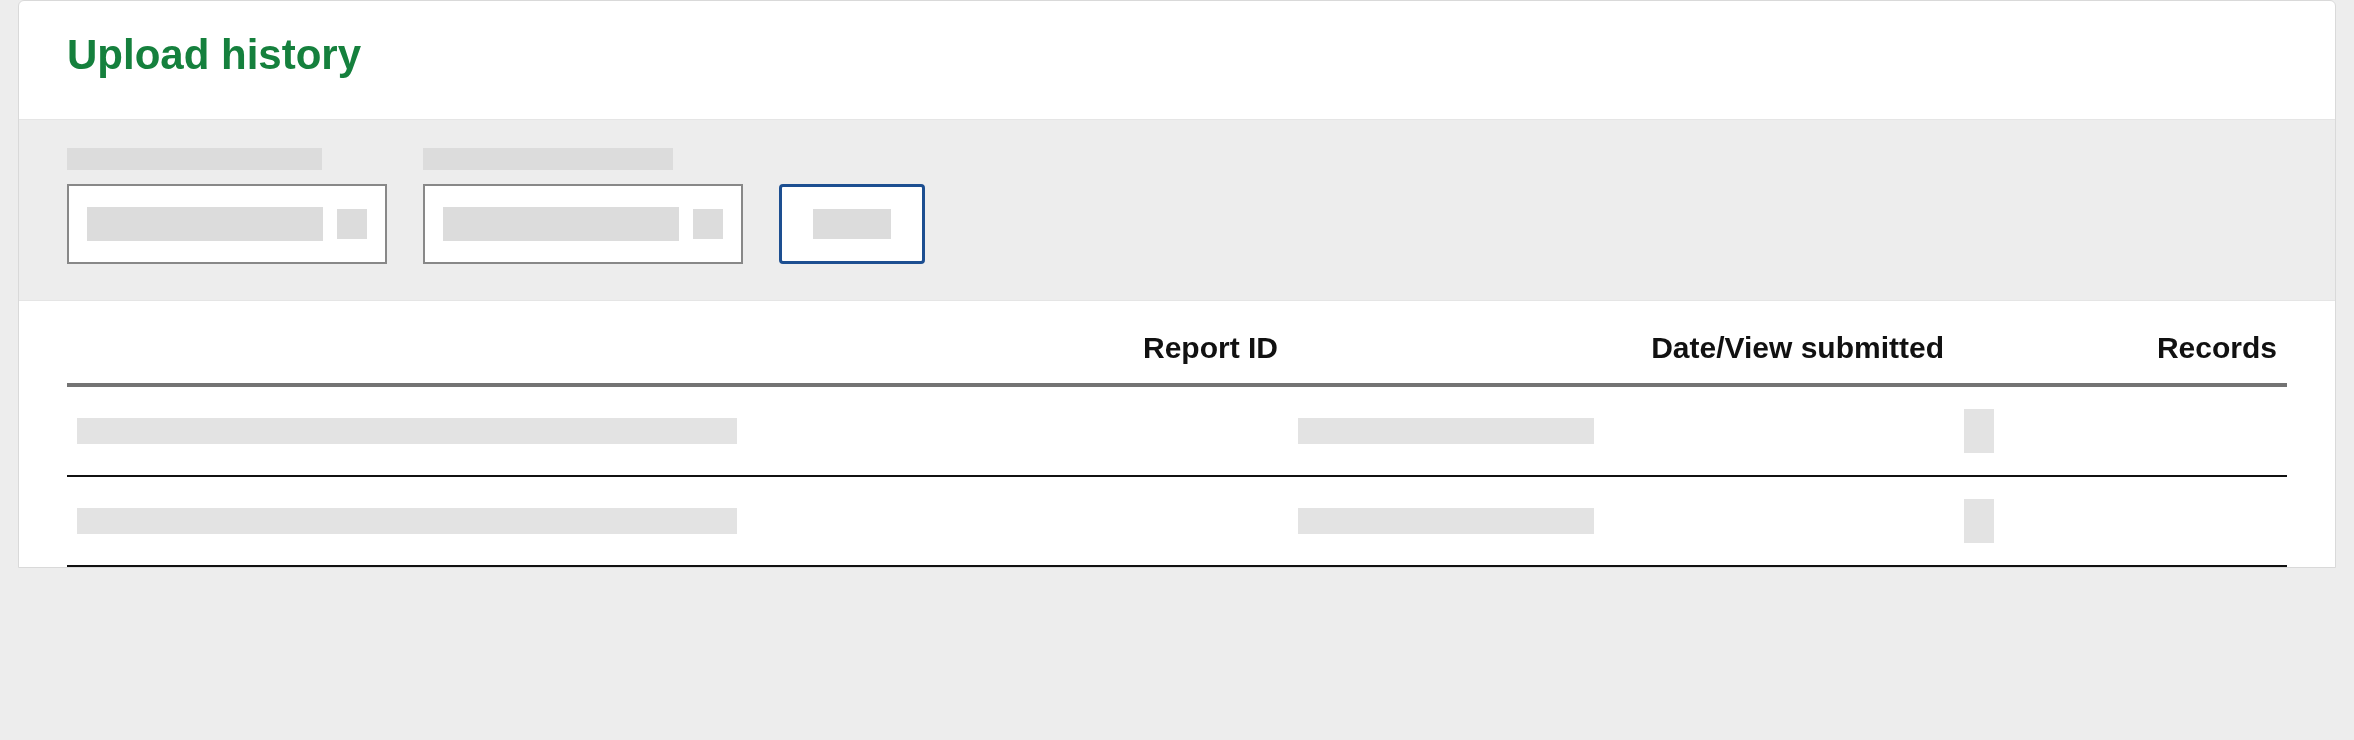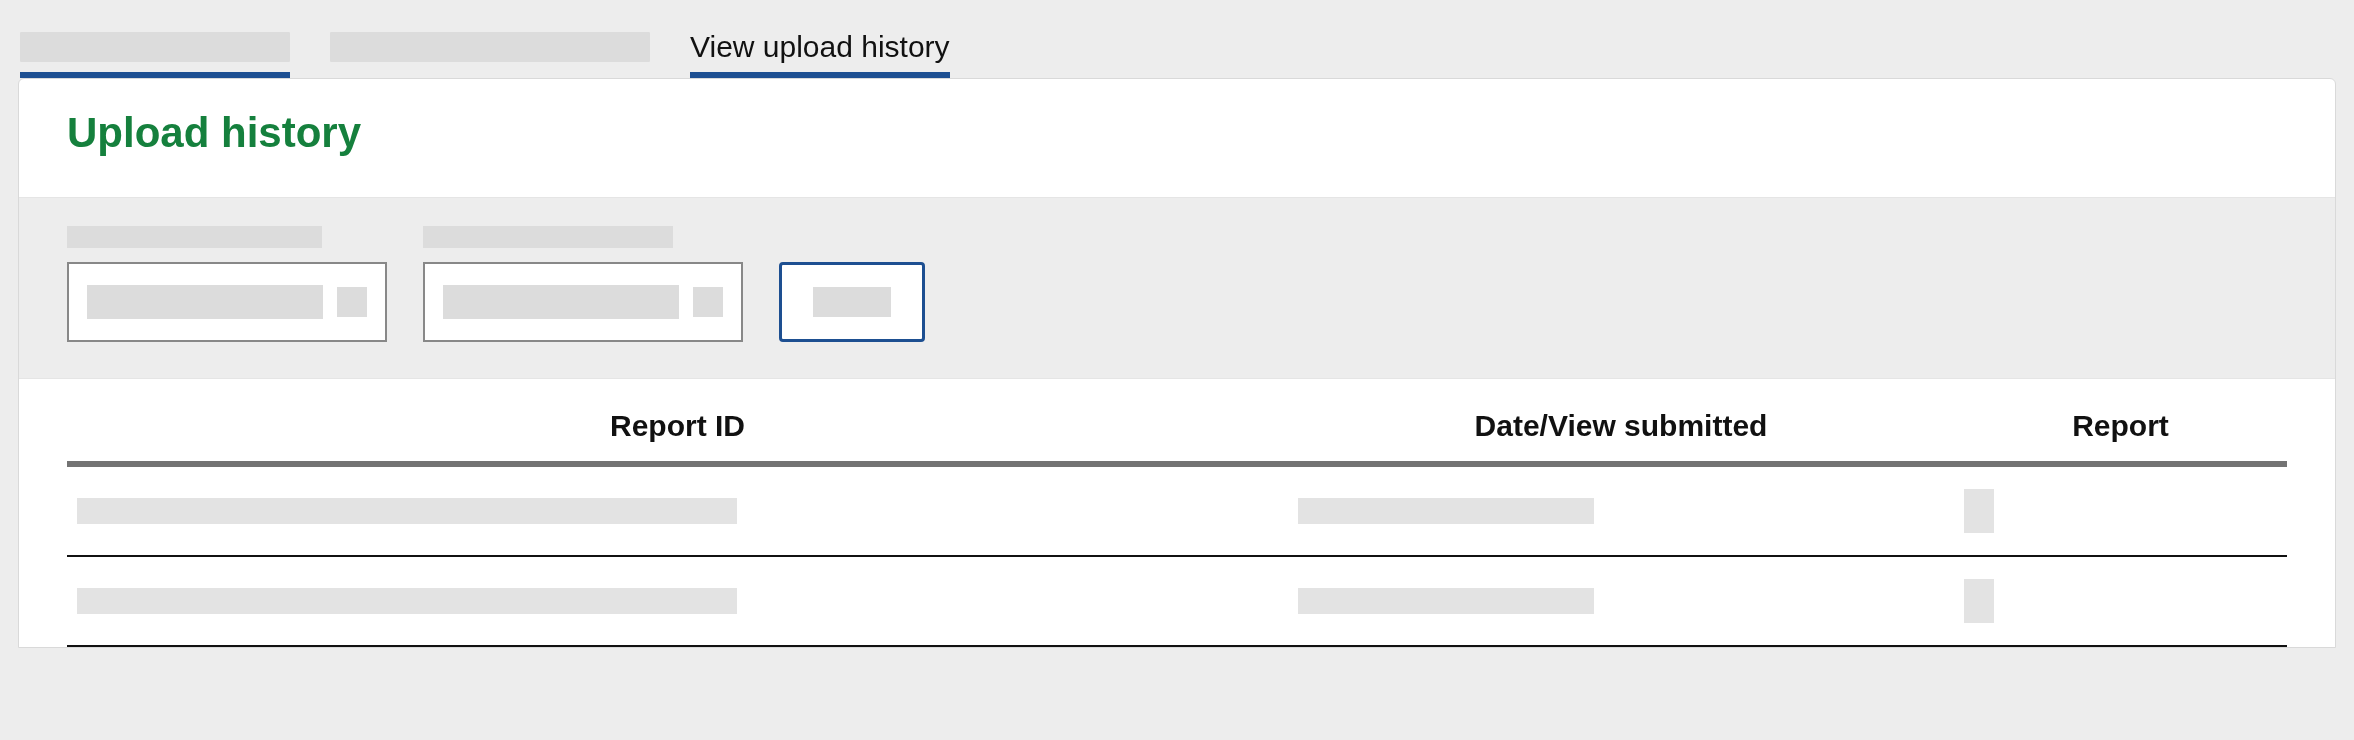--- a/index.html
+++ b/index.html
@@ -134,26 +134,26 @@
     }
     
     .table-wrap {
       padding: 0 48px;
     }
     table {
       width: 100%;
       border-collapse: collapse;
     }
     thead th {
-      text-align: center;
+      text-align: right;
       font-size: 30px;
       font-weight: 700;
       color: #111;
       padding: 30px 10px 18px 10px;
-      border-bottom: 6px solid #737373;
+      border-bottom: 4px solid #737373;
     }
     tbody td {
       padding: 22px 10px;
       border-bottom: 2px solid #111;
       vertical-align: middle;
     }
     .cell-skel {
       height: 26px;
       background: #e3e3e3;
     }
@@ -162,25 +162,20 @@
     .cell-skel.w-rec { width: 30px; height: 44px; }
     .col-id { width: 55%; }
     .col-date { width: 30%; }
     .col-rec { width: 15%; }
   </style>
 </head>
 <body>
 
 <div class="page">
 
-  <div class="tabs-row">
-    <div class="tab-skeleton w1 underline"></div>
-    <div class="tab-skeleton w2"></div>
-    <div class="tab-active">View upload history</div>
-  </div>
 
   <div class="card">
 
     <div class="card-header">
       <h1>Upload history</h1>
     </div>
 
     <div class="filter-bar">
 
       <div class="filter-group">
@@ -204,21 +199,21 @@
       </div>
 
     </div>
 
     <div class="table-wrap">
       <table>
         <thead>
           <tr>
             <th class="col-id">Report ID</th>
             <th class="col-date">Date/View submitted</th>
-            <th class="col-rec">Report</th>
+            <th class="col-rec">Records</th>
           </tr>
         </thead>
         <tbody>
           <tr>
             <td>
                 <div class="cell-skel w-id"></div>
               </td>
             <td>
                 <div class="cell-skel w-dt"></div>
               </td>

